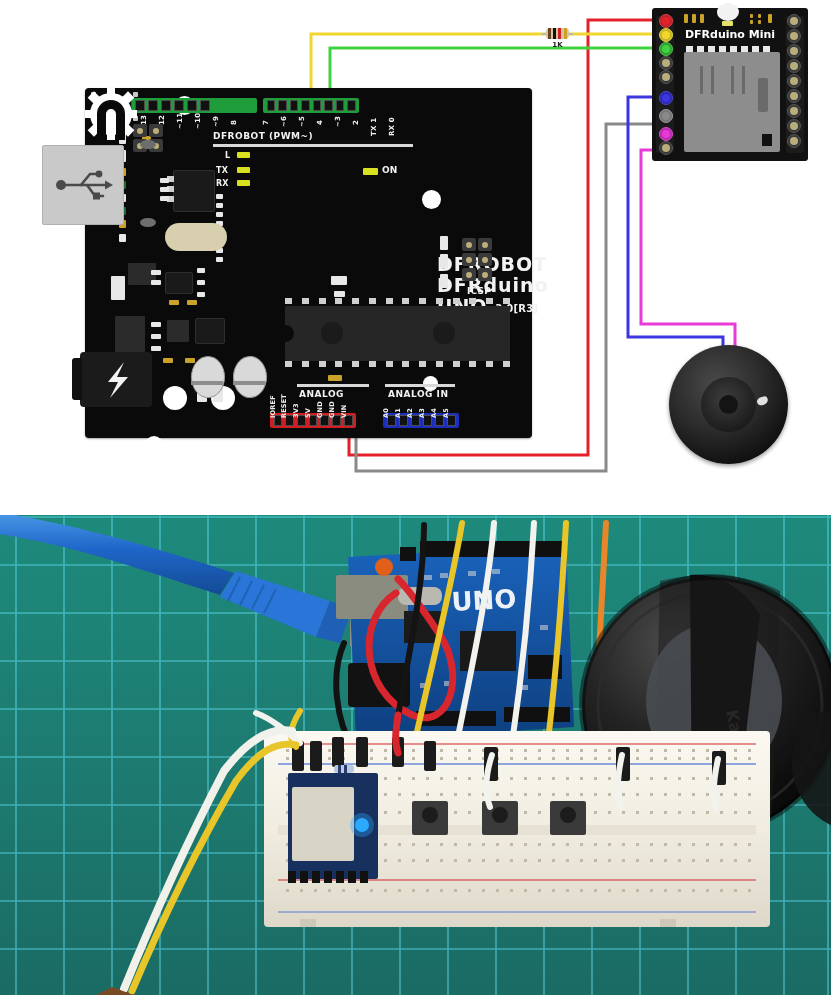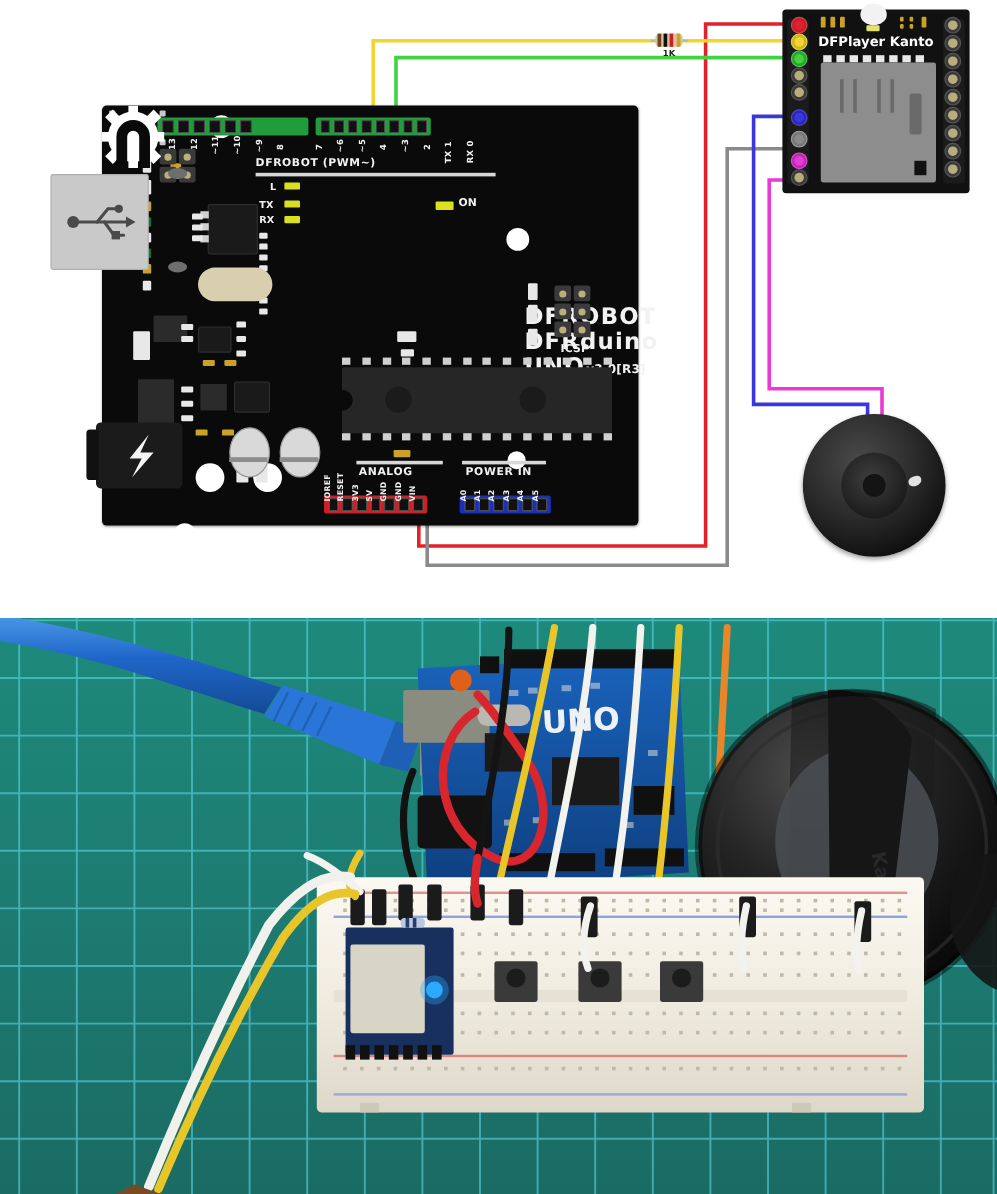--- a/index.html
+++ b/index.html
@@ -345,21 +345,21 @@
       <div class="smd-gold" style="left:243px;top:287px;width:14px;height:6px;"></div>
 
       <div class="hdr hdr-blue" style="left:298px;top:325px;width:72px;">
         <div class="pin"></div>
         <div class="pin"></div>
         <div class="pin"></div>
         <div class="pin"></div>
         <div class="pin"></div>
         <div class="pin"></div>
       </div>
-      <div class="silk" style="left:303px;top:301px;font-size:9px;letter-spacing:.5px;">POWER IN</div>
+      <div class="silk" style="left:303px;top:301px;font-size:9px;letter-spacing:.5px;">ANALOG IN</div>
       <div style="position:absolute;left:300px;top:296px;width:70px;height:3px;background:#d8d8d8;"></div>
       <div class="silk silk-v" style="left:305px;top:322px;font-size:6.5px;">A0</div>
       <div class="silk silk-v" style="left:317px;top:322px;font-size:6.5px;">A1</div>
       <div class="silk silk-v" style="left:329px;top:322px;font-size:6.5px;">A2</div>
       <div class="silk silk-v" style="left:341px;top:322px;font-size:6.5px;">A3</div>
       <div class="silk silk-v" style="left:353px;top:322px;font-size:6.5px;">A4</div>
       <div class="silk silk-v" style="left:365px;top:322px;font-size:6.5px;">A5</div>
 
       <div class="cap-e" style="left:106px;top:268px;width:32px;height:40px;"></div>
       <div class="cap-e" style="left:148px;top:268px;width:32px;height:40px;"></div>
@@ -384,21 +384,21 @@
     <div style="position:absolute;left:140px;top:218px;width:16px;height:9px;border-radius:50%;background:#6e6e6e;"></div>
 
     <div class="barrel">
       <svg width="72" height="55" viewBox="0 0 72 55">
         <polygon points="44,10 28,30 38,30 30,46 48,25 37,25" fill="#f4f4f4"></polygon>
       </svg>
     </div>
     <div style="position:absolute;left:72px;top:358px;width:10px;height:42px;background:#111;border-radius:3px 0 0 3px;"></div>
 
     <div class="dfplayer">
-      <div class="df-title">DFPlayer Kanto</div>
+      <div class="df-title">DFRduino Mini</div>
 
       <div class="df-rail" style="left:4px;"></div>
       <div class="df-rail" style="right:4px;"></div>
 
       <div class="df-pin" style="left:7px;top:6px;background:#c0222a;border-color:#d2424a;">
           <i style="background:#e3212a;"></i>
         </div>
       <div class="df-pin" style="left:7px;top:20px;background:#c9b521;border-color:#ddcf4c;">
           <i style="background:#f2d62e;"></i>
         </div>

